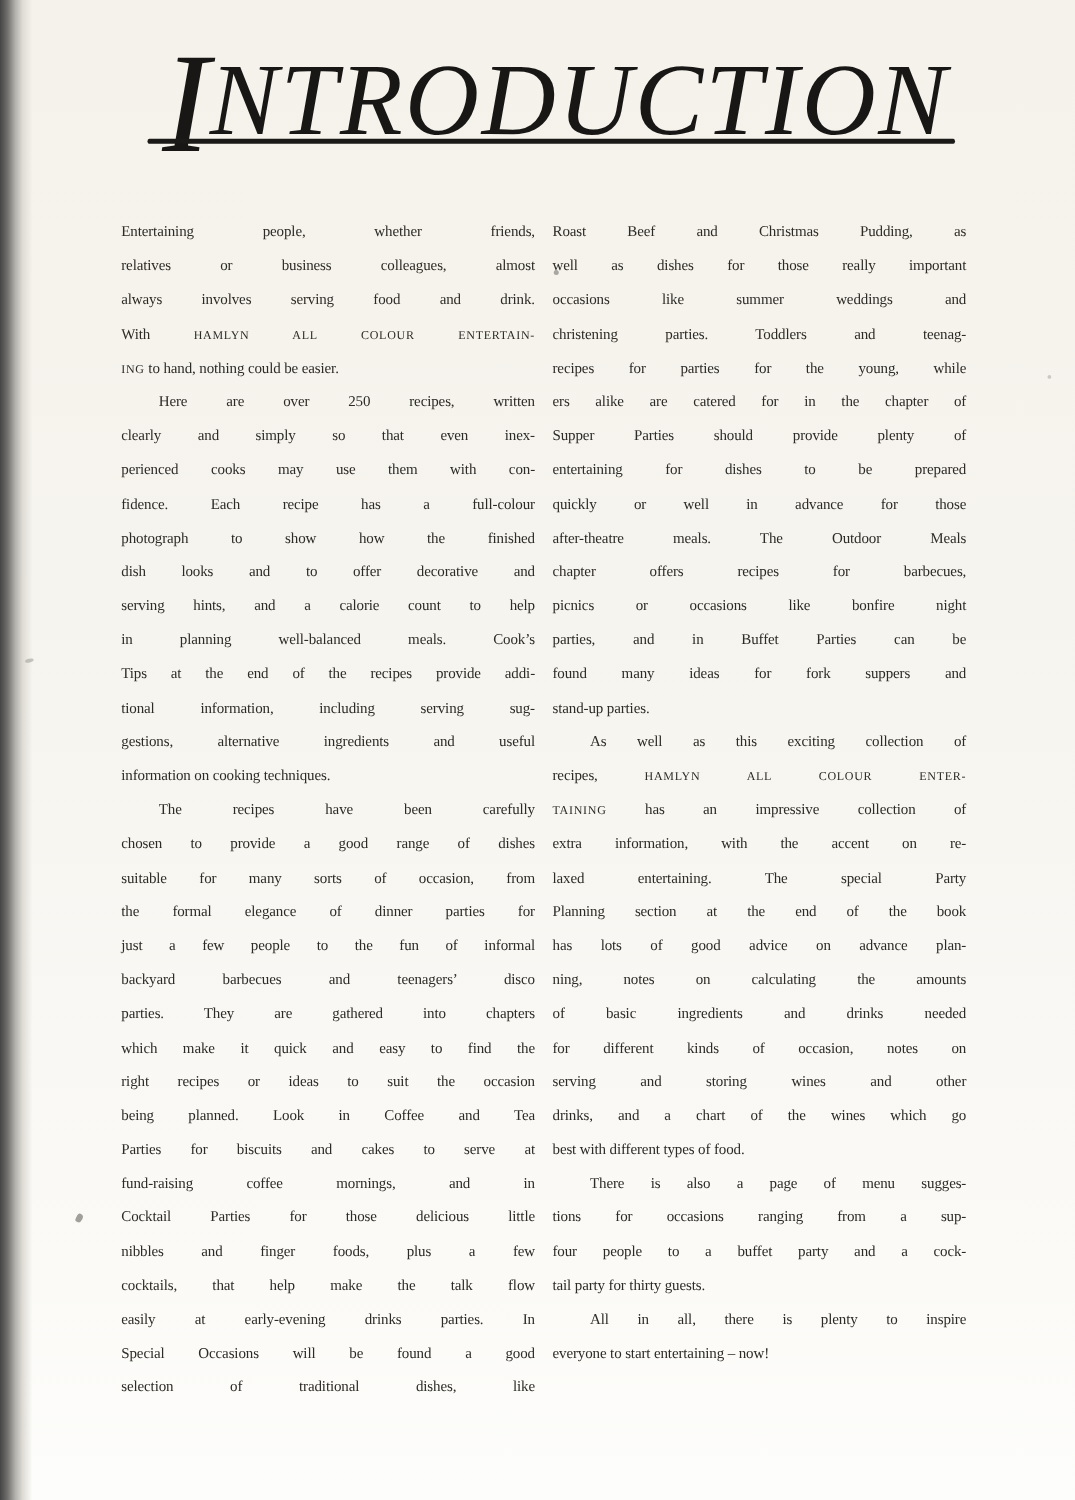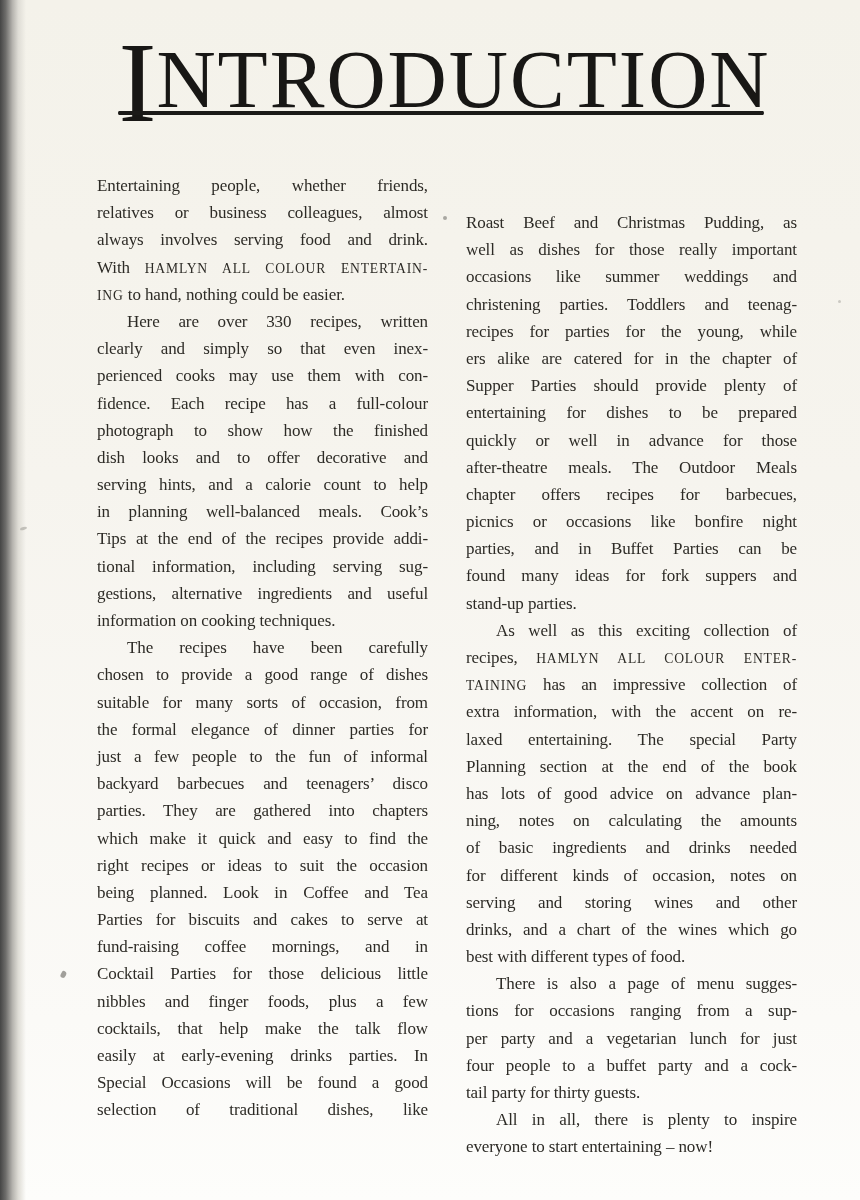--- a/index.html
+++ b/index.html
@@ -19,36 +19,37 @@
     position:absolute;left:0;top:0;width:26px;height:1200px;
     background:linear-gradient(90deg,#454545 0%,#6e6d6b 22%,#b5b3ae 48%,#dedcd5 70%,rgba(244,242,234,0) 100%);
   }
   
   #page-title{
     position:absolute;left:97px;top:19px;width:695px;height:110px;
     margin:0;text-align:center;white-space:nowrap;
     font-weight:normal;color:#181715;
     font-size:82px;line-height:100px;letter-spacing:2px;
     font-family:"Liberation Serif","DejaVu Serif",serif;
+    font-style:italic;
   }
   #page-title .initial{
     font-size:114px;position:relative;top:14px;letter-spacing:0;
   }
   #title-rule{
     position:absolute;left:118px;top:111px;width:646px;height:4px;
     background:#1b1a18;border-radius:2px/3px;
   }
   
   .column{
     position:absolute;top:172px;width:331px;
-    font-size:17px;line-height:27.2px;color:#2d2b26;
+    font-size:12px;line-height:27.2px;color:#2d2b26;
     letter-spacing:-0.1px;
   }
   #left-column{left:97px;}
-  #right-column{left:466px;margin-top:37px;}
+  #right-column{left:442px;}
   .line{
     text-align:justify;text-align-last:justify;
     height:27.2px;overflow:visible;white-space:normal;
   }
   .line.lastline{text-align-last:left;}
   .para.indent .line:first-child{text-indent:30px;}
   .sc{font-size:0.8em;letter-spacing:0.06em;}
   
   .speckle{position:absolute;border-radius:50%;}
   #speckle-1{left:443px;top:216px;width:4px;height:4px;background:#8f8d88;opacity:.75;}
@@ -69,21 +70,21 @@
 
   <div id="left-column" class="column">
       <div class="para">
         <div class="line"><span>Entertaining people, whether friends,</span></div>
         <div class="line"><span>relatives or business colleagues, almost</span></div>
         <div class="line"><span>always involves serving food and drink.</span></div>
         <div class="line"><span>With </span><span class="sc">HAMLYN ALL COLOUR ENTERTAIN-</span></div>
         <div class="line lastline"><span class="sc">ING</span><span> to hand, nothing could be easier.</span></div>
       </div>
       <div class="para indent">
-        <div class="line"><span>Here are over 330 recipes, written</span></div>
+        <div class="line"><span>Here are over 250 recipes, written</span></div>
         <div class="line"><span>clearly and simply so that even inex-</span></div>
         <div class="line"><span>perienced cooks may use them with con-</span></div>
         <div class="line"><span>fidence. Each recipe has a full-colour</span></div>
         <div class="line"><span>photograph to show how the finished</span></div>
         <div class="line"><span>dish looks and to offer decorative and</span></div>
         <div class="line"><span>serving hints, and a calorie count to help</span></div>
         <div class="line"><span>in planning well-balanced meals. Cook’s</span></div>
         <div class="line"><span>Tips at the end of the recipes provide addi-</span></div>
         <div class="line"><span>tional information, including serving sug-</span></div>
         <div class="line"><span>gestions, alternative ingredients and useful</span></div>
@@ -139,21 +140,20 @@
         <div class="line"><span>ning, notes on calculating the amounts</span></div>
         <div class="line"><span>of basic ingredients and drinks needed</span></div>
         <div class="line"><span>for different kinds of occasion, notes on</span></div>
         <div class="line"><span>serving and storing wines and other</span></div>
         <div class="line"><span>drinks, and a chart of the wines which go</span></div>
         <div class="line lastline"><span>best with different types of food.</span></div>
       </div>
       <div class="para indent">
         <div class="line"><span>There is also a page of menu sugges-</span></div>
         <div class="line"><span>tions for occasions ranging from a sup-</span></div>
-        <div class="line"><span>per party and a vegetarian lunch for just</span></div>
         <div class="line"><span>four people to a buffet party and a cock-</span></div>
         <div class="line lastline"><span>tail party for thirty guests.</span></div>
       </div>
       <div class="para indent">
         <div class="line"><span>All in all, there is plenty to inspire</span></div>
         <div class="line lastline"><span>everyone to start entertaining – now!</span></div>
       </div>
     </div>
 
   <div id="speckle-1" class="speckle"></div>

